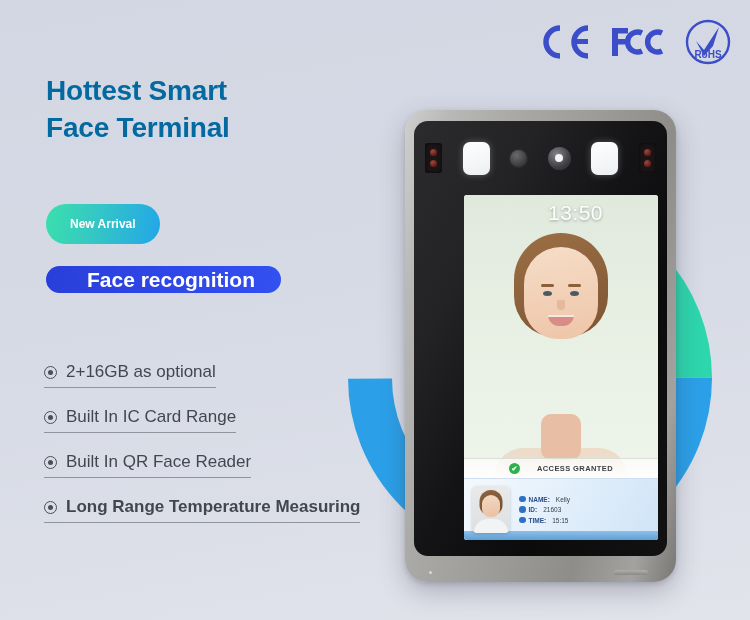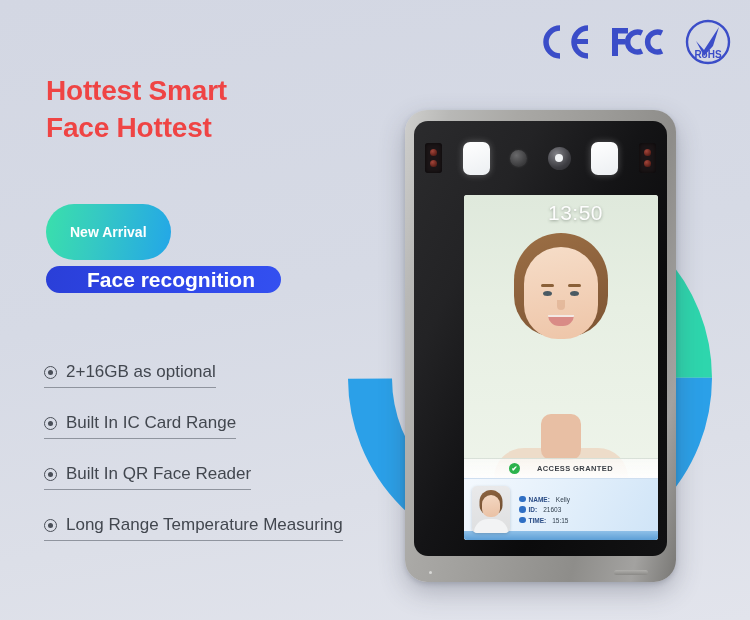--- a/index.html
+++ b/index.html
@@ -18,50 +18,50 @@
   .certs {
     position:absolute; top:18px; right:18px;
     display:flex; align-items:center; gap:18px;
   }
   .cert { display:block; }
 
   
   .headline {
     position:absolute; left:46px; top:72px;
     font-size:28px; font-weight:bold; line-height:1.33;
-    color:#ef4444; letter-spacing:-0.2px;
+    color:#0369a1; letter-spacing:-0.2px;
   }
 
   
   .pill {
     position:absolute; display:flex; align-items:center;
     color:#fff; font-weight:bold; border-radius:999px;
     white-space:nowrap;
   }
   .pill-new {
-    left:46px; top:204px; height:56px; padding:0 24px;
-    font-size:14px;
+    left:46px; top:204px; height:40px; padding:0 24px;
+    font-size:12px;
     background:linear-gradient(100deg,#3ae0ab 0%,#35c9c3 40%,#23a6e8 100%);
   }
   .pill-face {
     left:46px; top:266px; height:27px; padding:0 26px;
     font-size:21px;
     background:linear-gradient(100deg,#2a3fd8 0%,#2f46e8 50%,#3350f0 100%);
     justify-content:flex-end; min-width:235px;
   }
 
   
   .features { position:absolute; left:44px; top:362px; width:380px; }
   .feature {
     display:flex; align-items:center; gap:9px;
-    padding-bottom:5px; margin-bottom:25px;
+    padding-bottom:5px; margin-bottom:19px;
     border-bottom:1.4px solid #8f949e;
     width:fit-content; max-width:380px;
   }
-  .feature:last-child { margin-bottom:0; }
+  .feature:last-child { margin-bottom:0;font-weight:bold; }
   .bullet {
     width:13px; height:13px; border-radius:50%;
     border:1.6px solid #4a4f58;
     display:flex; align-items:center; justify-content:center;
     flex:0 0 auto;
   }
   .bullet i { width:5px; height:5px; border-radius:50%; background:#4a4f58; display:block; }
   .feature-label { font-size:17px; color:#42474f; white-space:nowrap; }
 
   
@@ -272,21 +272,21 @@
 
   <svg class="cert" width="48" height="48" viewBox="0 0 48 48">
     <circle cx="24" cy="24" r="21" fill="none" stroke="#3b4dc8" stroke-width="2.4"></circle>
     <path d="M12 23 L20 32 L35 9 L29 28 L20 38 Z" fill="#3b4dc8"></path>
     <text x="24" y="40" text-anchor="middle" font-family="Liberation Sans, sans-serif" font-size="10" font-weight="bold" fill="#3b4dc8">RoHS</text>
   </svg>
 </div>
 
 <div class="headline">
   <div>Hottest Smart</div>
-  <div>Face Hottest</div>
+  <div>Face Terminal</div>
 </div>
 
 <div class="pill pill-new">New Arrival</div>
 <div class="pill pill-face">Face recognition</div>
 
 <div class="features">
   <div class="feature">
     <span class="bullet">
         <i></i>
       </span>

